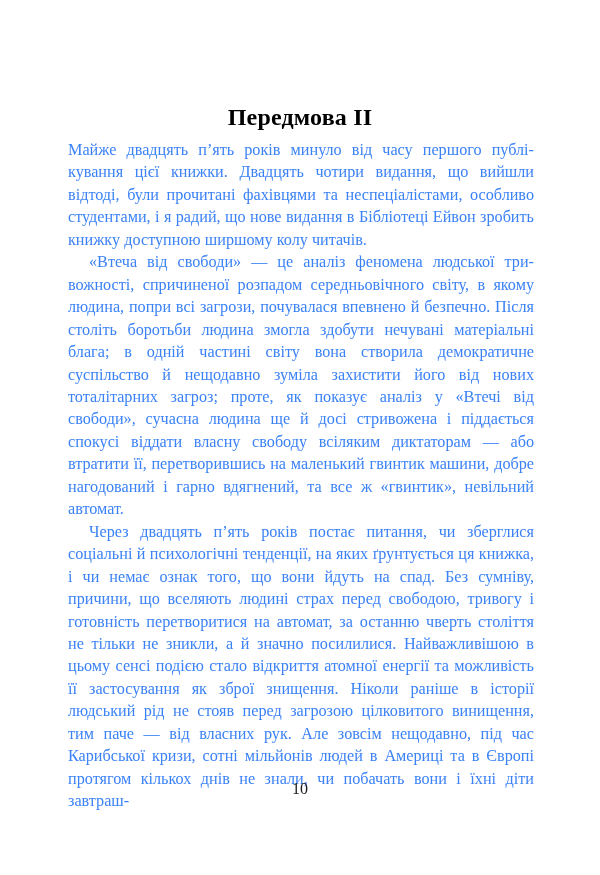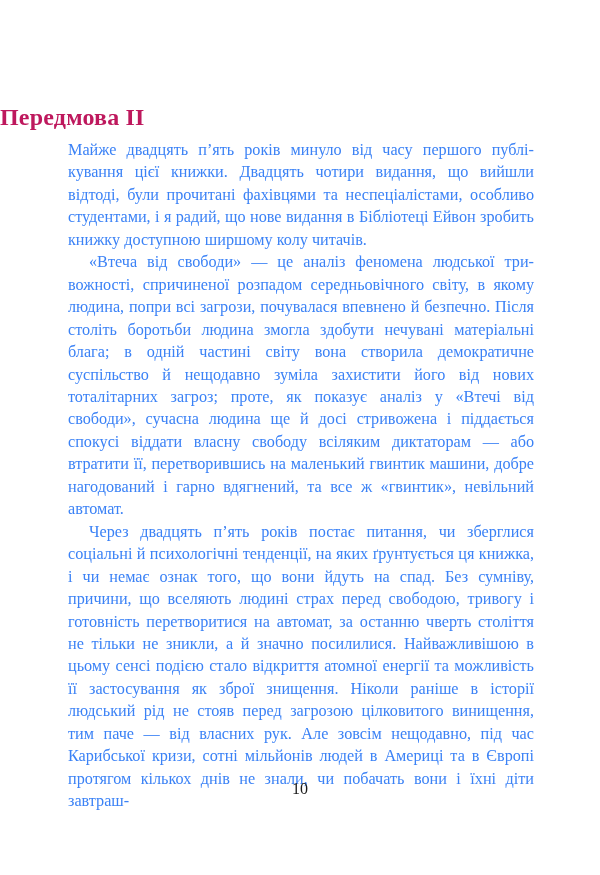--- a/index.html
+++ b/index.html
@@ -21,24 +21,25 @@
     top: 0;
     width: 600px;
     height: 875px;
     background: #ffffff;
   }
   .chapter-title {
     position: absolute;
     left: 0;
     top: 88px;
     width: 600px;
+    text-align: center;
     font-size: 24px;
     font-weight: bold;
     letter-spacing: 0.2px;
-    color: #be185d;
+    color: #000000;
     line-height: 1.1;
   }
   .text-block {
     position: absolute;
     left: 68px;
     top: 139px;
     width: 466px;
   }
   p.para {
     margin: 0;

